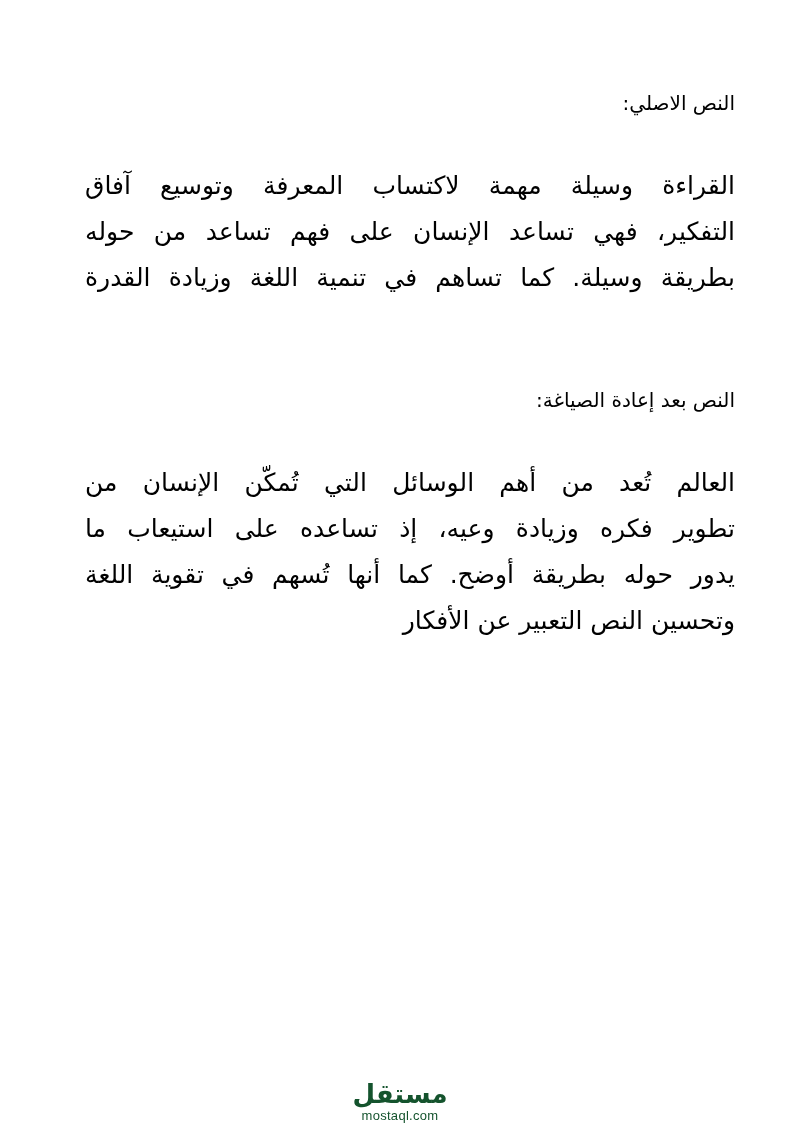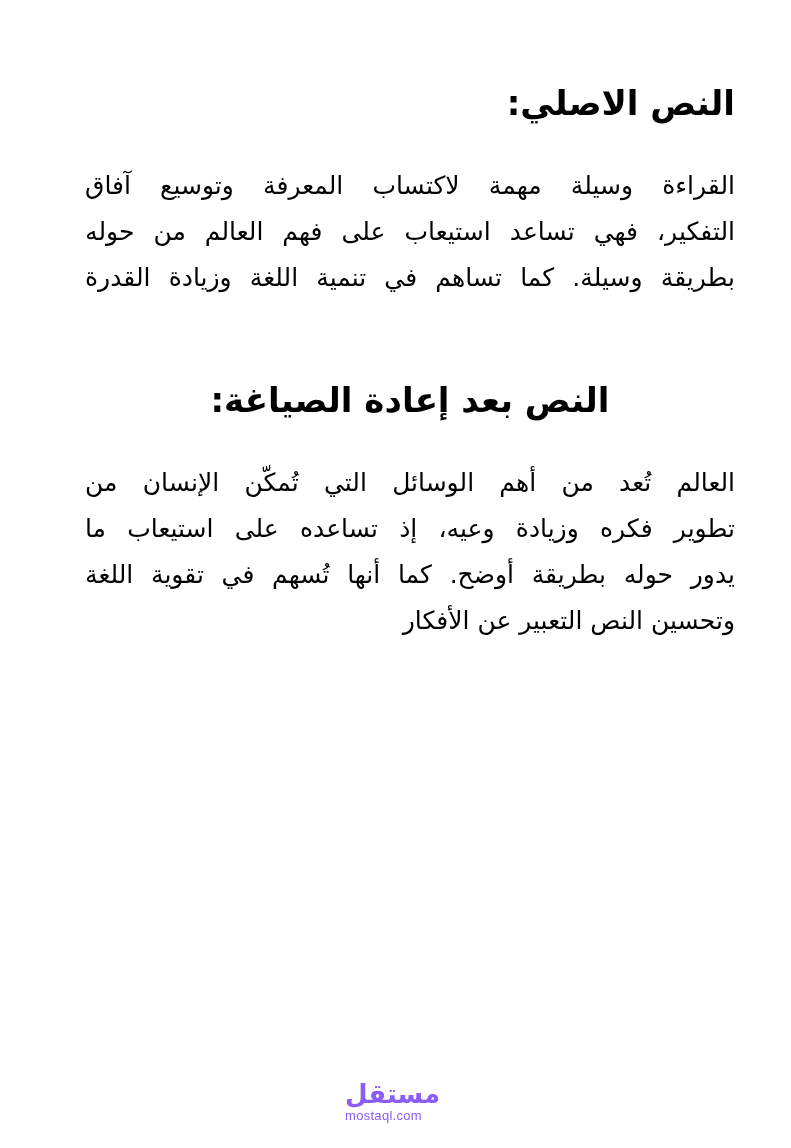--- a/index.html
+++ b/index.html
@@ -25,22 +25,22 @@
     .block {
       position: absolute;
       right: 56px;
       width: 650px;
       direction: rtl;
       text-align: right;
       margin: 0;
     }
     .heading {
       font-family: "DejaVu Sans", sans-serif;
-      font-size: 34px;
-      font-weight: bold;
+      font-size: 20px;
+      font-weight: normal;
       line-height: 46px;
     }
     .para {
       font-family: "DejaVu Sans", sans-serif;
       font-size: 25px;
       font-weight: normal;
       line-height: 46px;
       text-align: justify;
       text-align-last: right;
     }
@@ -48,29 +48,29 @@
       display: block;
       text-align: justify;
       text-align-last: justify;
       white-space: nowrap;
     }
     .para .line.last {
       text-align-last: right;
     }
     #h1 { top: 80px; }
     #p1 { top: 163px; }
-    #h2 { top: 377px; text-align: center; }
+    #h2 { top: 377px; }
     #p2 { top: 460px; }
     .watermark {
       position: absolute;
       left: 345px;
       top: 1080px;
       width: 110px;
-      text-align: left;
-      color: #8b5cf6;
+      text-align: center;
+      color: #14532d;
     }
     .watermark .ar {
       font-family: "DejaVu Sans", sans-serif;
       font-size: 26px;
       font-weight: bold;
       line-height: 28px;
       direction: rtl;
     }
     .watermark .en {
       font-family: Liberation Sans, sans-serif;
@@ -81,21 +81,21 @@
   </style>
 </head>
 <body>
 
 <div class="page">
 
   <h2 id="h1" class="block heading">النص الاصلي:</h2>
 
   <div id="p1" class="block para">
     <span class="line">القراءة وسيلة مهمة لاكتساب المعرفة وتوسيع آفاق</span>
-    <span class="line">التفكير، فهي تساعد استيعاب على فهم العالم من حوله</span>
+    <span class="line">التفكير، فهي تساعد الإنسان على فهم تساعد من حوله</span>
     <span class="line">بطريقة وسيلة. كما تساهم في تنمية اللغة وزيادة القدرة</span>
   </div>
 
   <h2 id="h2" class="block heading">النص بعد إعادة الصياغة:</h2>
 
   <div id="p2" class="block para">
     <span class="line">العالم تُعد من أهم الوسائل التي تُمكّن الإنسان من</span>
     <span class="line">تطوير فكره وزيادة وعيه، إذ تساعده على استيعاب ما</span>
     <span class="line">يدور حوله بطريقة أوضح. كما أنها تُسهم في تقوية اللغة</span>
     <span class="line last">وتحسين النص التعبير عن الأفكار</span>

